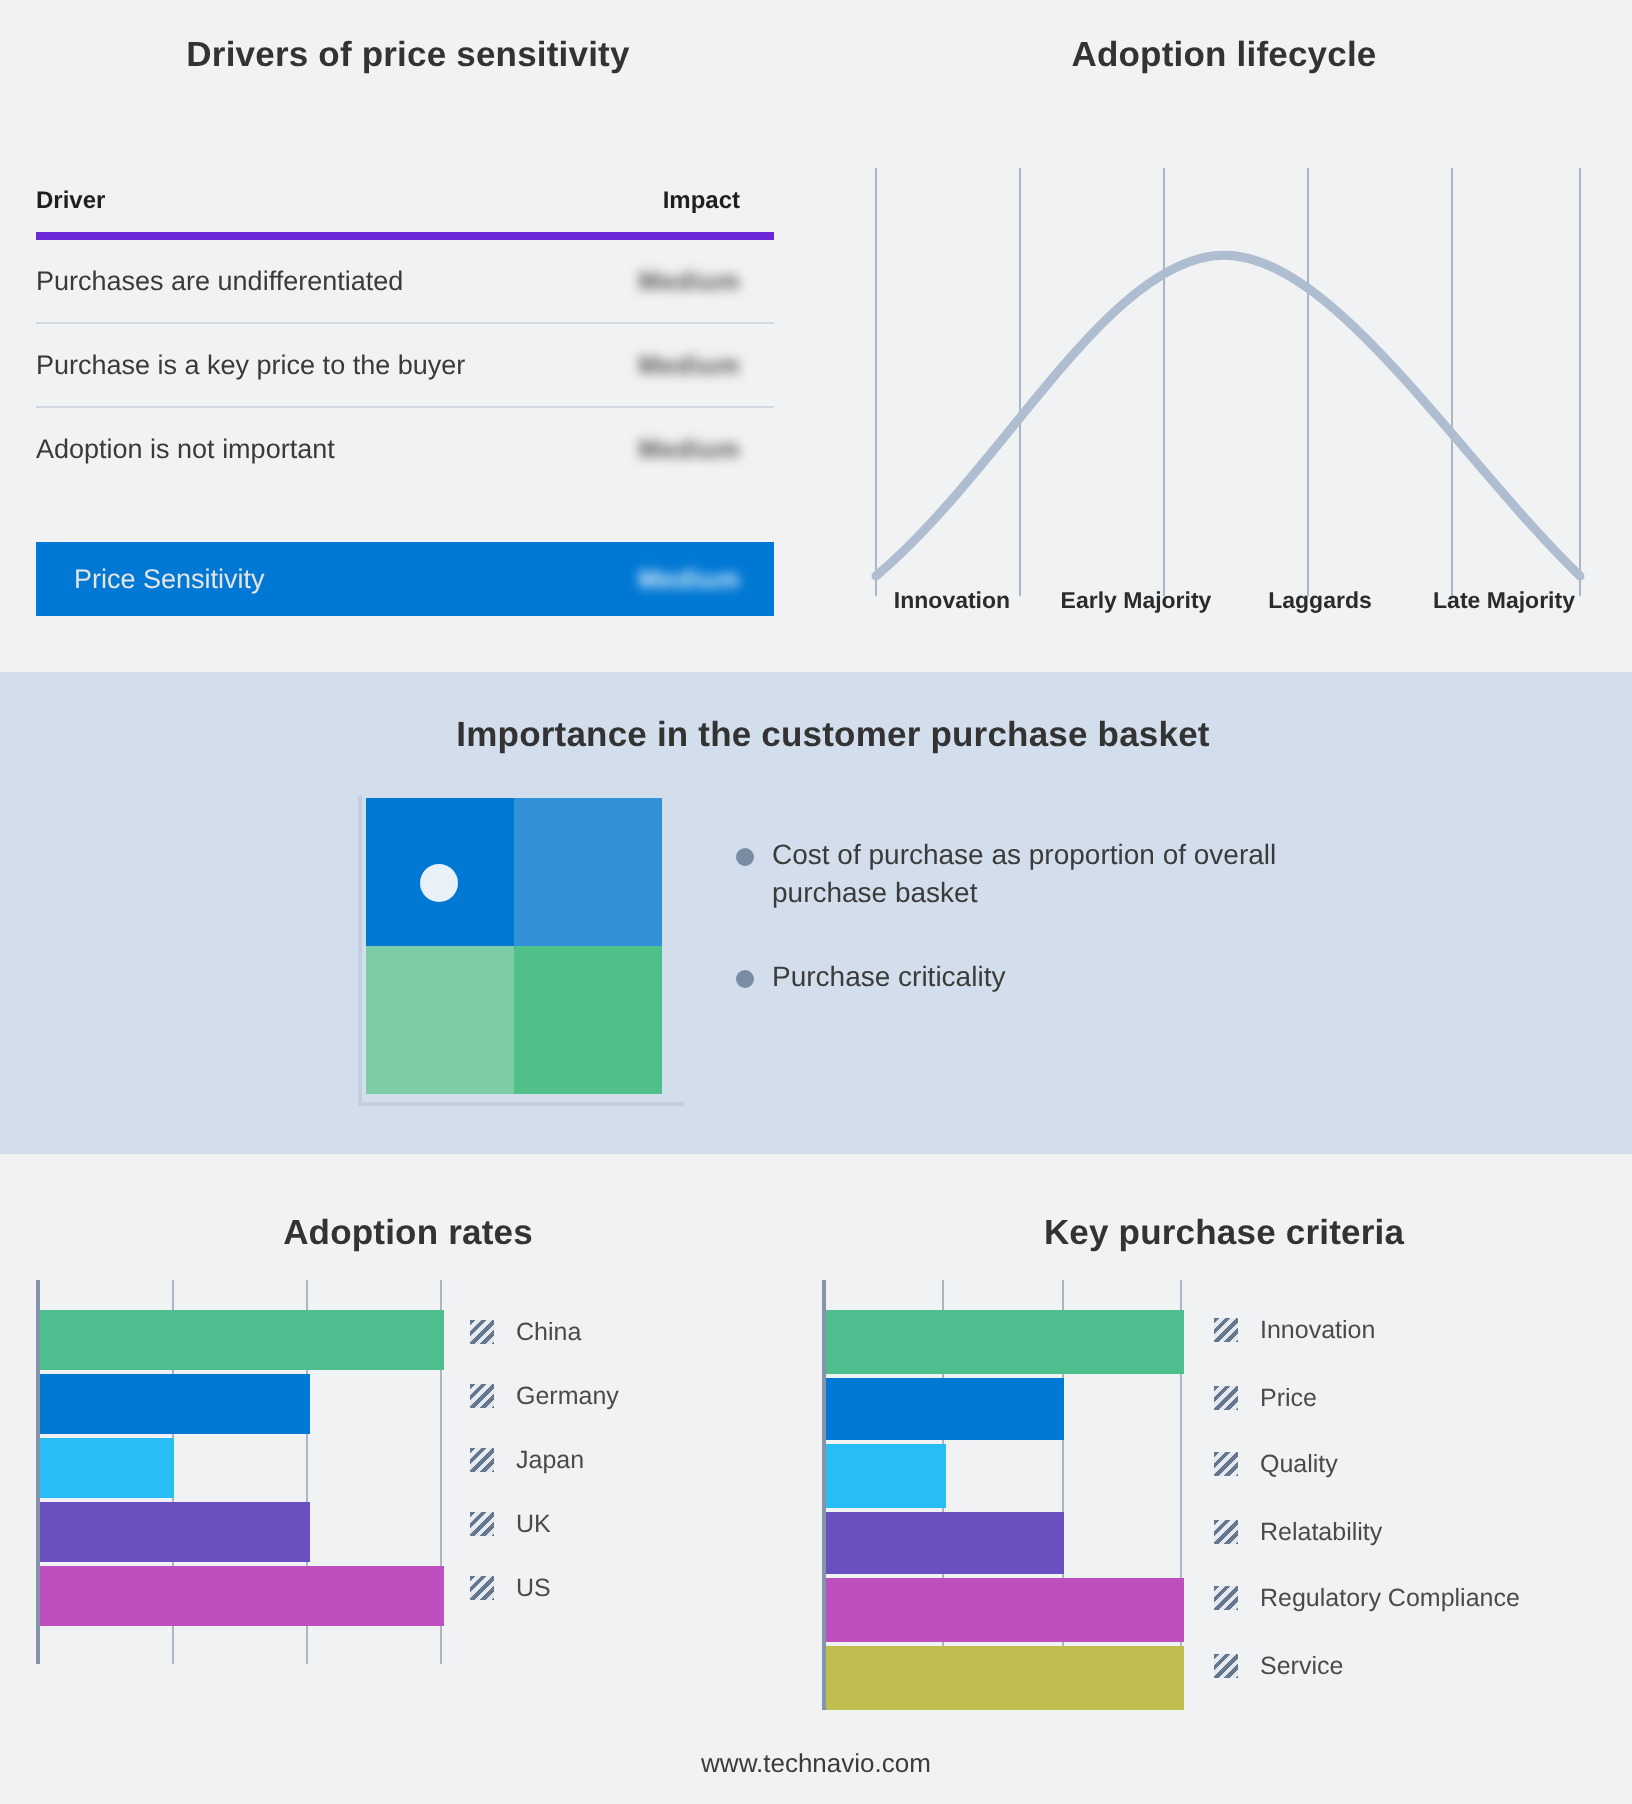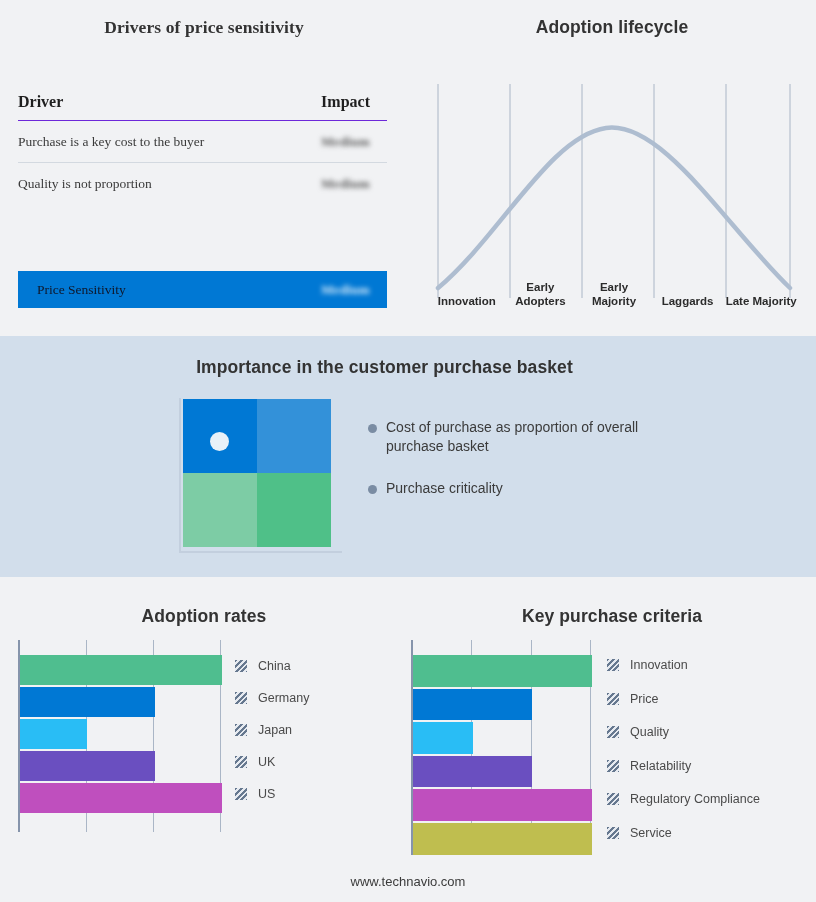--- a/index.html
+++ b/index.html
@@ -17,66 +17,66 @@
   #band-mid{top:336px;height:241px;background:#d2deeb;}
   #band-bot{top:577px;height:325px;background:#f1f2f4;}
 
   .panel{position:absolute;}
   .ptitle{
     font-size:17.5px;font-weight:bold;color:#333333;
     text-align:center;letter-spacing:.1px;
   }
 
   
-  #drivers{left:0;top:0;width:408px;height:336px;font-family:Liberation Serif, serif;}
+  #drivers{left:0;top:0;width:408px;height:336px;}
   #drivers .ptitle{position:absolute;left:0;top:17px;width:408px;}
   .tbl{position:absolute;left:18px;top:93px;width:369px;}
   .thead{
     display:flex;justify-content:space-between;align-items:flex-end;
-    font-size:16px;font-weight:bold;color:#1f1f1f;
-    padding:0 0 9px 0;border-bottom:1px solid #6d28d9;
+    font-size:12px;font-weight:bold;color:#1f1f1f;
+    padding:0 0 9px 0;border-bottom:4px solid #6d28d9;
   }
   .thead .c2{padding-right:17px;}
   .trow{
     display:flex;justify-content:space-between;align-items:center;
     font-size:13.5px;color:#3a3a3a;
     height:41px;border-bottom:1px solid #d3d9e0;
   }
   .trow .c2{padding-right:17px;}
   .blur{
     filter:blur(2.6px);
     font-size:13px;color:#5a5a5a;font-weight:600;
     letter-spacing:.3px;user-select:none;
   }
   .hrow{
     position:absolute;left:18px;top:271px;width:369px;height:37px;
     background:#0078d4;display:flex;align-items:center;
     justify-content:space-between;box-sizing:border-box;padding:0 0 0 19px;
   }
-  .hrow .hlabel{font-size:13.5px;color:#0f172a;text-align:right;}
+  .hrow .hlabel{font-size:13.5px;color:#e5e5e5;text-align:right;}
   .hrow .blur{color:#dfeffb;padding-right:17px;}
 
   
   #lifecycle{left:408px;top:0;width:408px;height:336px;}
   #lifecycle .ptitle{position:absolute;left:0;top:17px;width:408px;}
   #lcbox{position:absolute;left:22px;top:76px;width:368px;height:235px;}
   .lcsvg{position:absolute;left:0;top:0;}
   .lclabels{
     position:absolute;left:0;bottom:0;width:368px;height:46px;
     display:flex;
   }
   .lcl{
     flex:1;display:flex;align-items:flex-end;justify-content:center;
     font-size:11.5px;font-weight:bold;color:#2b2b2b;text-align:center;
     line-height:13.5px;padding-bottom:3px;box-sizing:border-box;
   }
 
   
   #basket{left:0;top:336px;width:816px;height:241px;}
-  #basket .ptitle{position:absolute;left:12px;top:21px;width:745px;font-size:17.5px;}
+  #basket .ptitle{position:absolute;left:0;top:21px;width:745px;font-size:17.5px;padding-left:44px;}
   #quad{
     position:absolute;left:183px;top:399px;width:148px;height:148px;
     display:grid;grid-template-columns:1fr 1fr;grid-template-rows:1fr 1fr;
   }
   #quad div{width:100%;height:100%;}
   .qdot{
     position:absolute;left:210px;top:432px;width:19px;height:19px;
     border-radius:50%;background:#e8f1f8;
   }
   .qframe-l{position:absolute;left:179px;top:398px;width:2px;height:155px;background:#c3cfde;}
@@ -124,25 +124,29 @@
 
 <div class="panel" id="drivers">
   <div class="ptitle">Drivers of price sensitivity</div>
 
   <div class="tbl">
     <div class="thead">
       <span class="c1">Driver</span>
       <span class="c2">Impact</span>
     </div>
     <div class="trow">
-      <span class="c1">Purchase is a key cost to the buyer</span>
+      <span class="c1">Purchases are undifferentiated</span>
       <span class="c2 blur">Medium</span>
     </div>
+    <div class="trow">
+      <span class="c1">Purchase is a key price to the buyer</span>
+      <span class="c2 blur">Medium</span>
+    </div>
     <div class="trow" style="border-bottom:none;">
-      <span class="c1">Quality is not proportion</span>
+      <span class="c1">Adoption is not important</span>
       <span class="c2 blur">Medium</span>
     </div>
   </div>
 
   <div class="hrow">
     <span class="hlabel">Price Sensitivity</span>
     <span class="blur">Medium</span>
   </div>
 </div>
 
@@ -156,21 +160,20 @@
         <line x1="80" y1="8" x2="80" y2="222"></line>
         <line x1="152" y1="8" x2="152" y2="222"></line>
         <line x1="224" y1="8" x2="224" y2="222"></line>
         <line x1="296" y1="8" x2="296" y2="222"></line>
         <line x1="360" y1="8" x2="360" y2="222"></line>
       </g>
       <path d="M 8 212 C 70 160, 120 60, 176 52 C 232 44, 296 150, 360 212" fill="none" stroke="#aebdd0" stroke-width="4.5" stroke-linecap="round"></path>
     </svg>
     <div class="lclabels">
       <div class="lcl">Innovation</div>
-      <div class="lcl">Early Adopters</div>
       <div class="lcl">Early Majority</div>
       <div class="lcl">Laggards</div>
       <div class="lcl">Late Majority</div>
     </div>
   </div>
 </div>
 
 <div class="panel" id="basket">
   <div class="ptitle">Importance in the customer purchase basket</div>
 </div>

